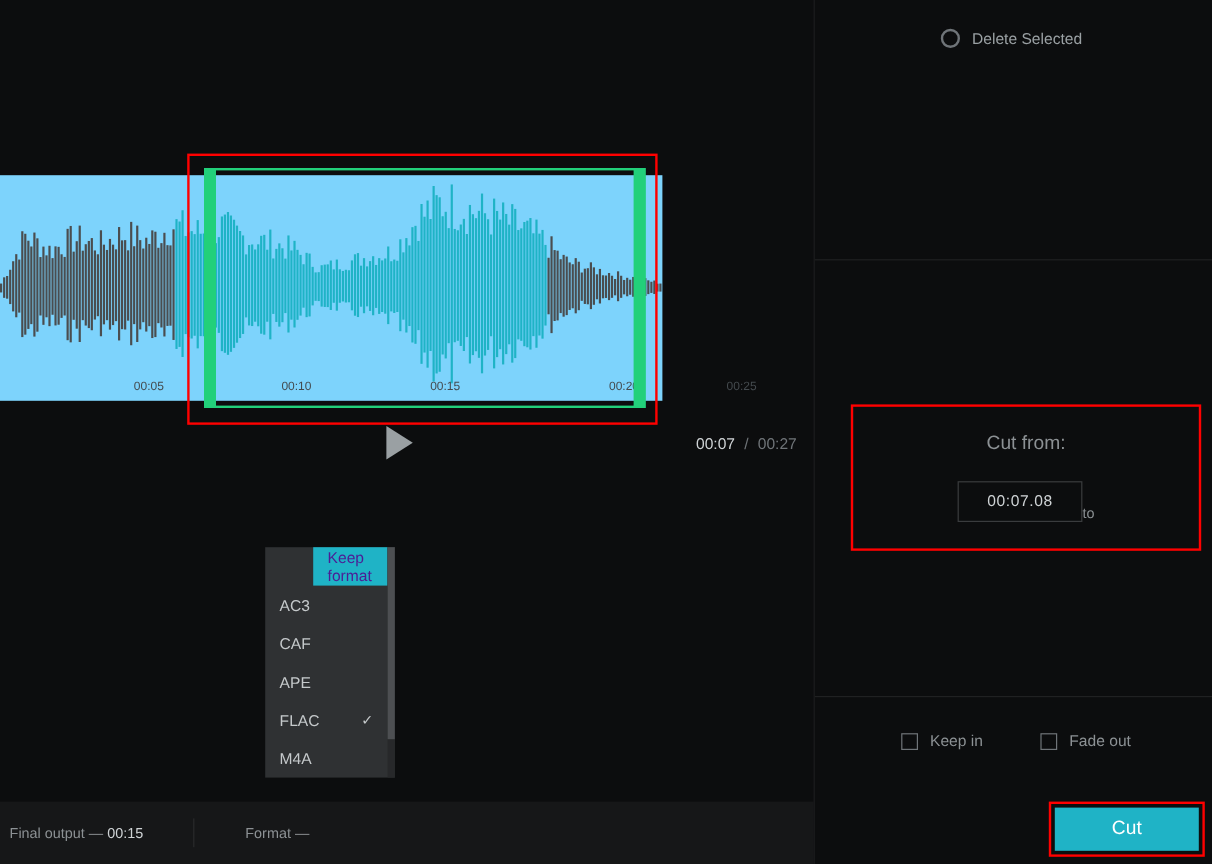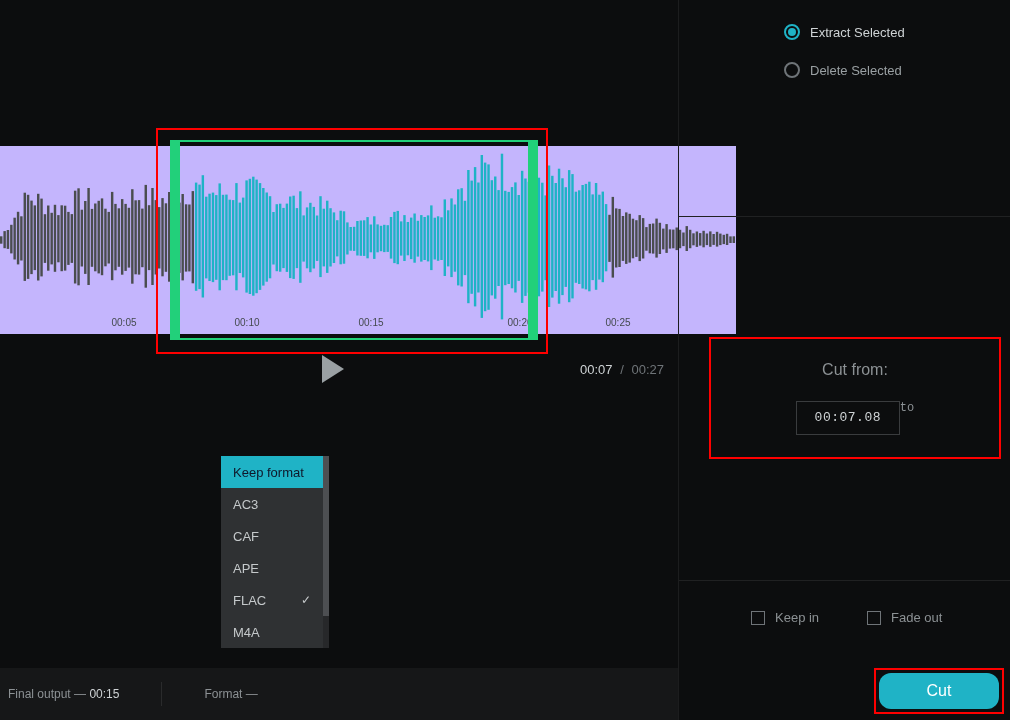--- a/index.html
+++ b/index.html
@@ -69,23 +69,22 @@
     padding: 22px 16px 22px 16px;
     text-align: center;
   }
   .cutfrom-title {
     color: #8c9194;
     font-size: 16px;
     margin-bottom: 22px;
   }
   .cutfrom-row {
     display: flex;
-    align-items: flex-start;
+    align-items: flex-end;
     justify-content: center;
-    font-family: Liberation Mono, monospace;
   }
   .time-box {
     width: 104px; height: 34px;
     border: 1px solid #3a3c3e;
     background: transparent;
     color: #cfd3d5;
     text-align: center;
     font-size: 13px;
     line-height: 32px;
     letter-spacing: 0.5px;
@@ -113,29 +112,28 @@
     border: 2px solid #ff0000;
     padding: 3px;
   }
   .cut-btn {
     width: 120px; height: 36px;
     background: #1fb3c6;
     color: #ffffff;
     font-size: 16px;
     display: flex; align-items: center; justify-content: center;
     cursor: pointer;
-    border-radius: 12px;
   }
 
   
   .wave-wrap {
     position: absolute;
     left: 0; top: 146px;
-    width: 736px; height: 188px;
-    background: #c4b5fd;
+    width: 552px; height: 188px;
+    background: #7dd3fc;
   }
   .wave-svg { width: 100%; height: 100%; display: block; }
   .axis-label {
     position: absolute;
     bottom: 6px;
     font-size: 10px;
     color: #444a4e;
     transform: translateX(-50%);
   }
 
@@ -219,21 +217,22 @@
     padding: 0 12px;
     display: flex;
     align-items: center;
     justify-content: space-between;
     color: #c5c9cb;
     font-size: 13px;
     cursor: pointer;
   }
   .dd-item.active {
     background: #1fb3c6;
-    color: #0f172a;
+    color: #4c1d95;
+    margin-left: 40px;
   }
   .dd-check { color: #c5c9cb; font-size: 12px; }
   .dd-scroll {
     width: 6px;
     background: #27282a;
     position: relative;
   }
   .dd-thumb {
     position: absolute;
     left: 0; top: 0;
@@ -525,24 +524,20 @@
     <div>
       <span>Format —</span>
     </div>
   </div>
 
 </div>
 
 <div class="side">
 
   <div class="radio-group">
-    <div class="radio-row checked">
-      <span class="radio checked"></span>
-      <span class="radio-label">Extract Selected</span>
-    </div>
     <div class="radio-row">
       <span class="radio"></span>
       <span class="radio-label">Delete Selected</span>
     </div>
   </div>
 
   <div class="side-divider" style="top:216px"></div>
 
   <div class="cutfrom">
     <div class="cutfrom-title">Cut from:</div>

